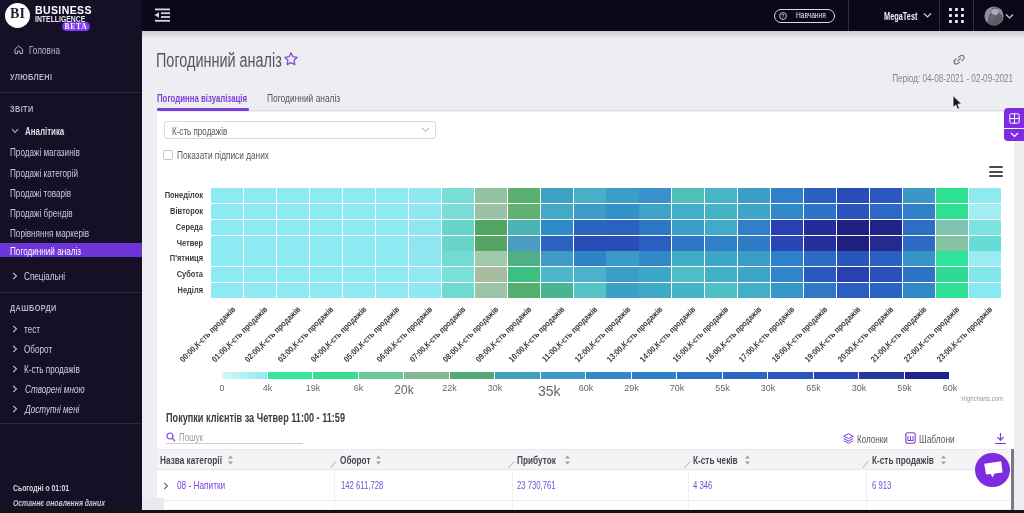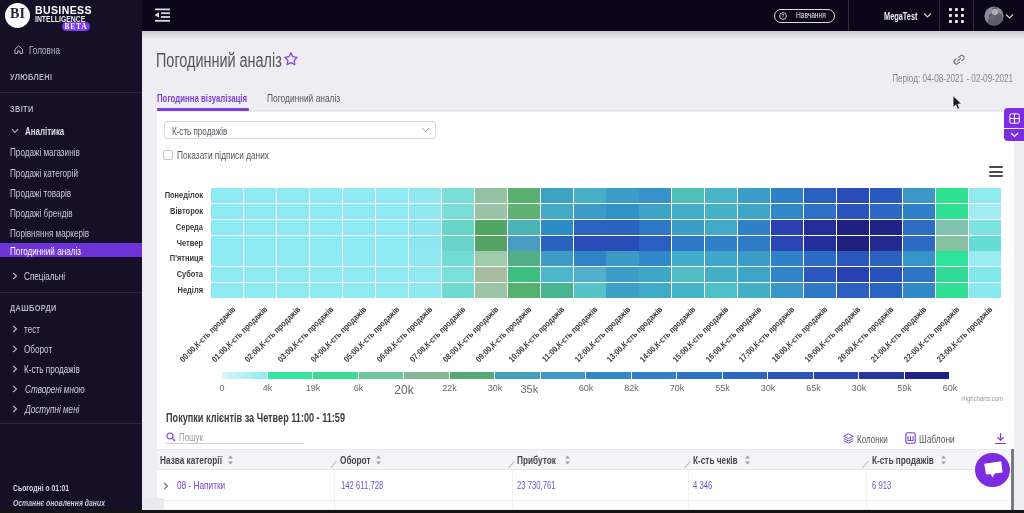--- a/index.html
+++ b/index.html
@@ -390,23 +390,23 @@
 <div style="position:absolute;left:813.5px;top:372px;width:44.5px;height:7px;background:#2946b2"></div>
 <div style="position:absolute;left:859.0px;top:372px;width:44.5px;height:7px;background:#25379e"></div>
 <div style="position:absolute;left:904.5px;top:372px;width:44.5px;height:7px;background:#202488"></div>
 <div style="position:absolute;left:202.0px;top:383px;width:40px;text-align:center;font-size:9px;color:#66666c">0</div>
 <div style="position:absolute;left:247.5px;top:383px;width:40px;text-align:center;font-size:9px;color:#66666c">4k</div>
 <div style="position:absolute;left:293.0px;top:383px;width:40px;text-align:center;font-size:9px;color:#66666c">19k</div>
 <div style="position:absolute;left:338.5px;top:383px;width:40px;text-align:center;font-size:9px;color:#66666c">6k</div>
 <div style="position:absolute;left:384.0px;top:383px;width:40px;text-align:center;font-size:12px;color:#66666c">20k</div>
 <div style="position:absolute;left:429.5px;top:383px;width:40px;text-align:center;font-size:9px;color:#66666c">22k</div>
 <div style="position:absolute;left:475.0px;top:383px;width:40px;text-align:center;font-size:9px;color:#66666c">30k</div>
-<div style="position:absolute;left:520.5px;top:383px;width:40px;text-align:left;font-size:11px;color:#66666c">35k</div>
+<div style="position:absolute;left:520.5px;top:383px;width:40px;text-align:right;font-size:14px;color:#66666c">35k</div>
 <div style="position:absolute;left:566.0px;top:383px;width:40px;text-align:center;font-size:9px;color:#66666c">60k</div>
-<div style="position:absolute;left:611.5px;top:383px;width:40px;text-align:center;font-size:9px;color:#66666c">82k</div>
+<div style="position:absolute;left:611.5px;top:383px;width:40px;text-align:center;font-size:9px;color:#66666c">29k</div>
 <div style="position:absolute;left:657.0px;top:383px;width:40px;text-align:center;font-size:9px;color:#66666c">70k</div>
 <div style="position:absolute;left:702.5px;top:383px;width:40px;text-align:center;font-size:9px;color:#66666c">55k</div>
 <div style="position:absolute;left:748.0px;top:383px;width:40px;text-align:center;font-size:9px;color:#66666c">30k</div>
 <div style="position:absolute;left:793.5px;top:383px;width:40px;text-align:center;font-size:9px;color:#66666c">65k</div>
 <div style="position:absolute;left:839.0px;top:383px;width:40px;text-align:center;font-size:9px;color:#66666c">30k</div>
 <div style="position:absolute;left:884.5px;top:383px;width:40px;text-align:center;font-size:9px;color:#66666c">59k</div>
 <div style="position:absolute;left:930.0px;top:383px;width:40px;text-align:center;font-size:9px;color:#66666c">60k</div>
 <div class="abs" style="left:938px;top:394px;width:65px;text-align:right;font-size:7.5px;color:#9999a0;transform:scaleX(0.8);transform-origin:100% 0;white-space:nowrap">Highcharts.com</div>
 
 

